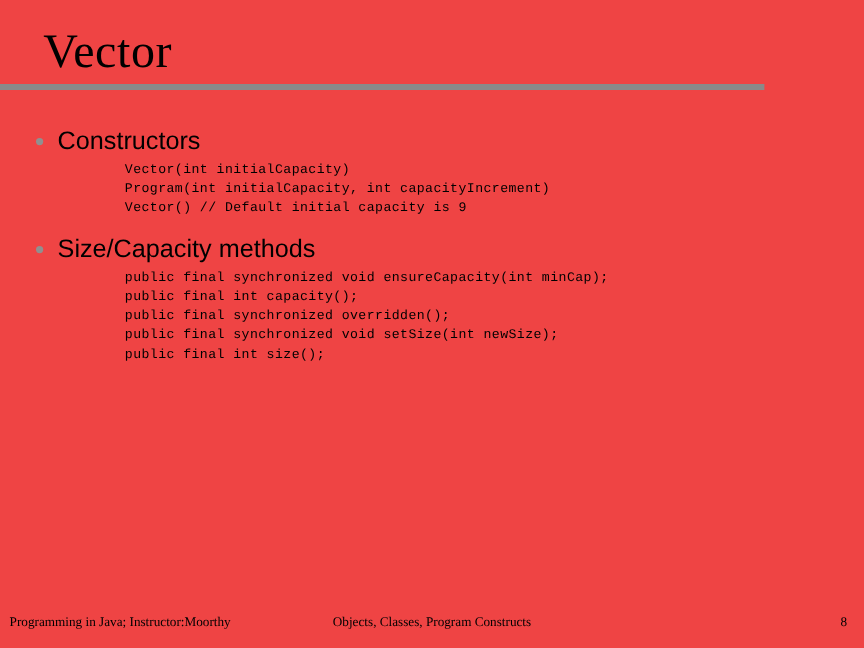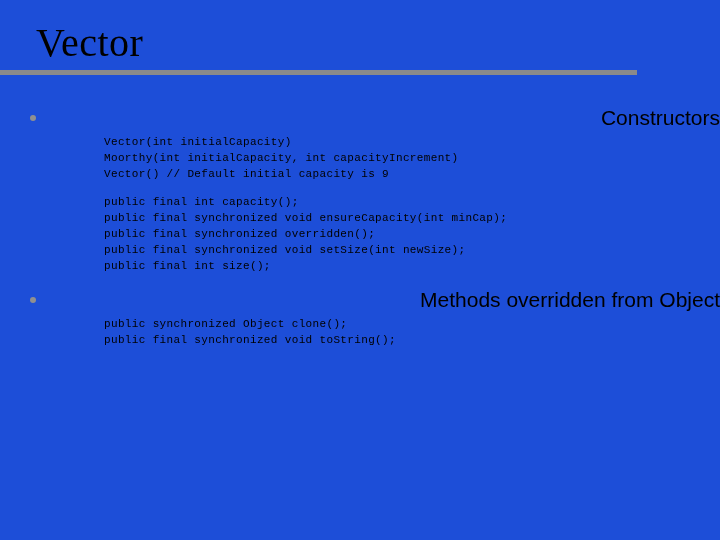--- a/index.html
+++ b/index.html
@@ -14,21 +14,21 @@
     overflow: hidden;
     font-family: "Liberation Sans", sans-serif;
     color: #000000;
     position: relative;
   }
   .slide {
     position: absolute;
     left: 0; top: 0;
     width: 720px;
     height: 540px;
-    background: #1d4ed8;
+    background: #ef4444;
   }
 
   
   .title {
     position: absolute;
     left: 36px;
     top: 20px;
     font-family: "Liberation Serif", "DejaVu Serif", serif;
     font-size: 40px;
     line-height: 46px;
@@ -75,21 +75,20 @@
     background: #909090;
   }
   .bullet-text {
     display: block;
     font-family: "Liberation Sans", sans-serif;
     font-size: 21px;
     line-height: 28px;
     font-weight: normal;
     color: #000000;
     white-space: nowrap;
-    text-align: right;
   }
 
   .code-block {
     margin: 0;
     padding: 0 0 0 104px;
   }
   .code-line {
     display: block;
     font-family: "Liberation Mono", "DejaVu Sans Mono", monospace;
     font-size: 11px;
@@ -143,46 +142,45 @@
 
   <div class="body-area">
 
     <div class="section">
       <div class="bullet-row">
         <span class="bullet-dot"></span>
         <span class="bullet-text">Constructors</span>
       </div>
       <div class="code-block">
         <span class="code-line">Vector(int initialCapacity)</span>
-        <span class="code-line">Moorthy(int initialCapacity, int capacityIncrement)</span>
+        <span class="code-line">Program(int initialCapacity, int capacityIncrement)</span>
         <span class="code-line">Vector() // Default initial capacity is 9</span>
       </div>
     </div>
 
     <div class="gap-md"></div>
 
     <div class="section">
+      <div class="bullet-row">
+        <span class="bullet-dot"></span>
+        <span class="bullet-text">Size/Capacity methods</span>
+      </div>
       <div class="code-block">
+        <span class="code-line">public final synchronized void ensureCapacity(int minCap);</span>
         <span class="code-line">public final int capacity();</span>
-        <span class="code-line">public final synchronized void ensureCapacity(int minCap);</span>
         <span class="code-line">public final synchronized overridden();</span>
         <span class="code-line">public final synchronized void setSize(int newSize);</span>
         <span class="code-line">public final int size();</span>
       </div>
     </div>
 
     <div class="gap-md"></div>
 
-    <div class="section">
-      <div class="bullet-row">
-        <span class="bullet-dot"></span>
-        <span class="bullet-text">Methods overridden from Object</span>
-      </div>
-      <div class="code-block">
-        <span class="code-line">public synchronized Object clone();</span>
-        <span class="code-line">public final synchronized void toString();</span>
-      </div>
-    </div>
 
   </div>
 
+  <div class="footer">
+    <span class="footer-left">Programming in Java; Instructor:Moorthy</span>
+    <span class="footer-center">Objects, Classes, Program Constructs</span>
+    <span class="footer-right">8</span>
+  </div>
 
 </div>
 
 </body></html>

